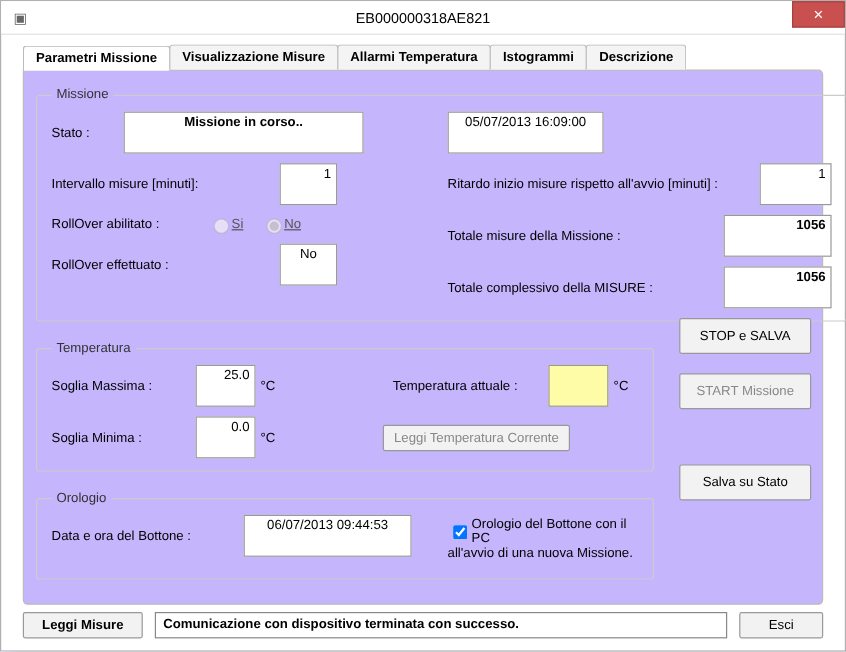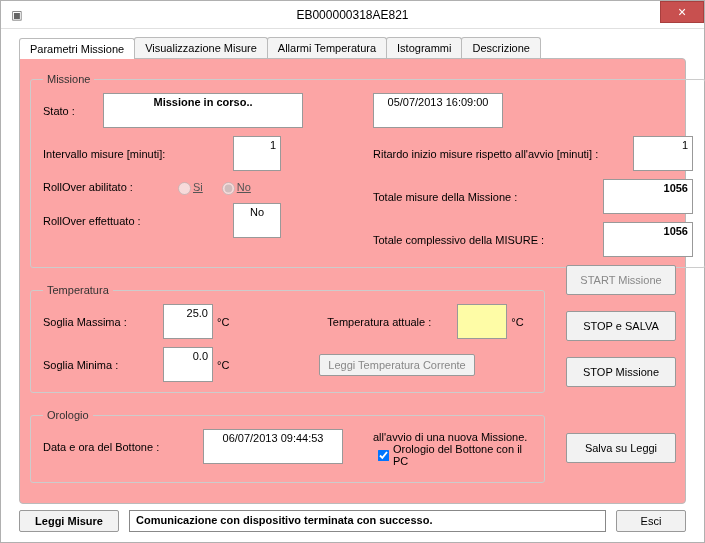--- a/index.html
+++ b/index.html
@@ -19,25 +19,25 @@
   .titlebar .close {
     position:absolute; right:0; top:0; width:44px; height:22px;
     background:#c8504f; color:#fff; font-size:14px; line-height:20px; text-align:center;
     border:1px solid #a83f3e;
   }
   .content { position:relative; padding:6px 18px 8px 18px; }
   .tabs { display:flex; margin-top:2px; font-size:11px; }
   .tab {
     padding:4px 10px; border:1px solid #bbb; border-bottom:none;
     background:#f4f4f4; margin-right:-1px; cursor:default;
-    border-top-left-radius:3px; border-top-right-radius:3px;
+    border-top-left-radius:3px; border-top-right-radius:3px;font-weight:bold;
   }
   .tab.active { background:#fff; position:relative; top:1px; }
   .panel {
-    border:1px solid #bbb; background:#fca5a5; padding:8px 10px 10px 10px;
+    border:1px solid #bbb; background:#c4b5fd; padding:8px 10px 10px 10px;
     border-top-left-radius:0; border-top-right-radius:4px; border-bottom-left-radius:4px; border-bottom-right-radius:4px;
   }
   fieldset {
     border:1px solid #ccc; margin:6px 0 10px 0; padding:8px 12px 10px 12px;
     font-size:11px; border-radius:3px;
   }
   legend { font-size:11px; padding:0 4px; color:#333; }
   .row { display:flex; align-items:center; margin-bottom:8px; }
   .lab { font-size:11px; color:#000; }
   .val {
@@ -162,35 +162,34 @@
         <fieldset style="flex:1; margin-right:130px">
           <legend>Orologio</legend>
           <div class="cols">
             <div style="flex:0 0 330px">
               <div class="row">
                 <span class="lab" style="width:160px">Data e ora del Bottone :</span>
                 <span class="val center" style="width:140px;text-align:center">06/07/2013  09:44:53</span>
               </div>
             </div>
             <div style="flex:1; font-size:11px; padding-top:2px">
-              <div>all'avvio di una nuova Missione.</div>
               <div style="display:flex;align-items:center">
                 <input type="checkbox" class="chk" checked="" style="">
                 <span>Orologio del Bottone con il PC</span>
               </div>
+              <div>all'avvio di una nuova Missione.</div>
             </div>
           </div>
         </fieldset>
       </div>
 
       <div class="sidebtns">
+        <div class="btn">STOP e SALVA</div>
         <div class="btn disabled">START Missione</div>
-        <div class="btn">STOP e SALVA</div>
-        <div class="btn">STOP Missione</div>
-        <div class="btn" style="margin-top:30px">Salva su Leggi</div>
+        <div class="btn" style="margin-top:30px">Salva su Stato</div>
       </div>
 
     </div>
 
     <div class="status-row">
       <div class="btn big" style="min-width:100px">Leggi Misure</div>
       <div class="status">Comunicazione con dispositivo terminata con successo.</div>
       <div class="btn" style="min-width:70px">Esci</div>
     </div>
 

